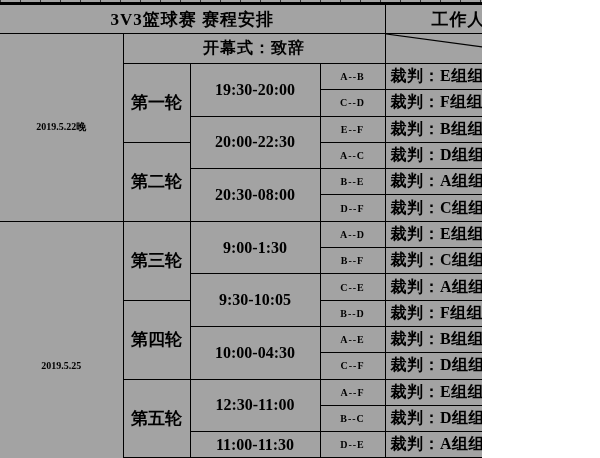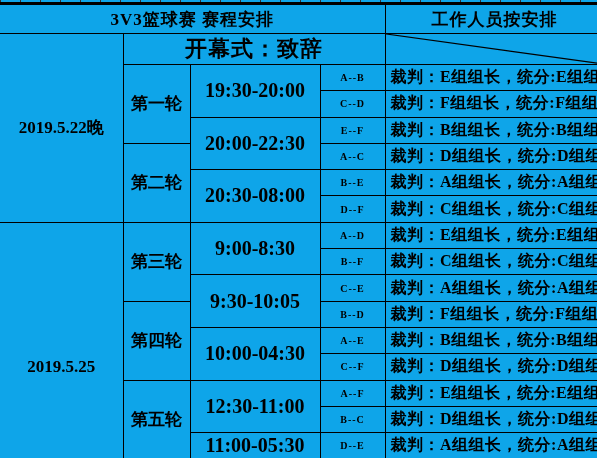--- a/index.html
+++ b/index.html
@@ -1,21 +1,21 @@
 <!DOCTYPE html>
 <html><head>
 <meta charset="utf-8">
 <style>
   html, body { margin: 0; padding: 0; background: #fff; }
   .stage {
     position: relative;
-    width: 597px;
+    width: 482px;
     height: 458px;
     overflow: hidden;
-    background: #0ea5e9;
+    background: #a3a3a3;
     font-family: "Liberation Serif", "DejaVu Serif", serif;
     color: #000;
   }
   .ticks {
     position: absolute;
     top: 0; left: 0;
     width: 100%; height: 2px;
     background: repeating-linear-gradient(to right, #333 0 1px, transparent 1px 20px);
   }
   table.sched {
@@ -32,24 +32,24 @@
     text-align: center;
     vertical-align: middle;
     overflow: hidden;
   }
   td.x0 { border-left: none; }
   tr.hdr  { height: 30px; }
   tr.open { height: 30px; }
   tr.mrow { height: 26.3px; }
   tr.ghost { height: 52px; }
   .c-hdr   { font-size: 17px; letter-spacing: 1px; }
-  .c-open  { font-size: 22px; letter-spacing: 1px; }
-  .c-date  { font-size: 17px; }
+  .c-open  { font-size: 16px; letter-spacing: 1px; }
+  .c-date  { font-size: 10px; }
   .c-round { font-size: 17px; }
-  .c-time  { font-size: 20px; }
+  .c-time  { font-size: 16px; }
   .c-match { font-size: 10px; letter-spacing: 1px; }
   .c-staff {
     font-size: 16px;
     text-align: left;
     padding-left: 5px;
     white-space: nowrap;
     letter-spacing: 0.5px;
   }
   td.diag { position: relative; }
   td.diag svg { position: absolute; top: 0; left: 0; width: 100%; height: 100%; display: block; }
@@ -110,21 +110,21 @@
       <td class="c-staff">裁判：A组组长，统分:A组组员</td>
     </tr>
     <tr class="mrow">
       <td class="c-match">D--F</td>
       <td class="c-staff">裁判：C组组长，统分:C组组员</td>
     </tr>
 
     <tr class="mrow">
       <td class="x0 c-date" rowspan="10">2019.5.25</td>
       <td class="c-round" rowspan="3">第三轮</td>
-      <td class="c-time" rowspan="2">9:00-8:30</td>
+      <td class="c-time" rowspan="2">9:00-1:30</td>
       <td class="c-match">A--D</td>
       <td class="c-staff">裁判：E组组长，统分:E组组员</td>
     </tr>
     <tr class="mrow">
       <td class="c-match">B--F</td>
       <td class="c-staff">裁判：C组组长，统分:C组组员</td>
     </tr>
     <tr class="mrow">
       <td class="c-time" rowspan="2">9:30-10:05</td>
       <td class="c-match">C--E</td>
@@ -148,21 +148,21 @@
       <td class="c-round" rowspan="3">第五轮</td>
       <td class="c-time" rowspan="2">12:30-11:00</td>
       <td class="c-match">A--F</td>
       <td class="c-staff">裁判：E组组长，统分:E组组员</td>
     </tr>
     <tr class="mrow">
       <td class="c-match">B--C</td>
       <td class="c-staff">裁判：D组组长，统分:D组组员</td>
     </tr>
     <tr class="mrow">
-      <td class="c-time">11:00-05:30</td>
+      <td class="c-time">11:00-11:30</td>
       <td class="c-match">D--E</td>
       <td class="c-staff">裁判：A组组长，统分:A组组员</td>
     </tr>
 
     <tr class="ghost">
       <td></td>
       <td></td>
       <td></td>
       <td></td>
     </tr>

